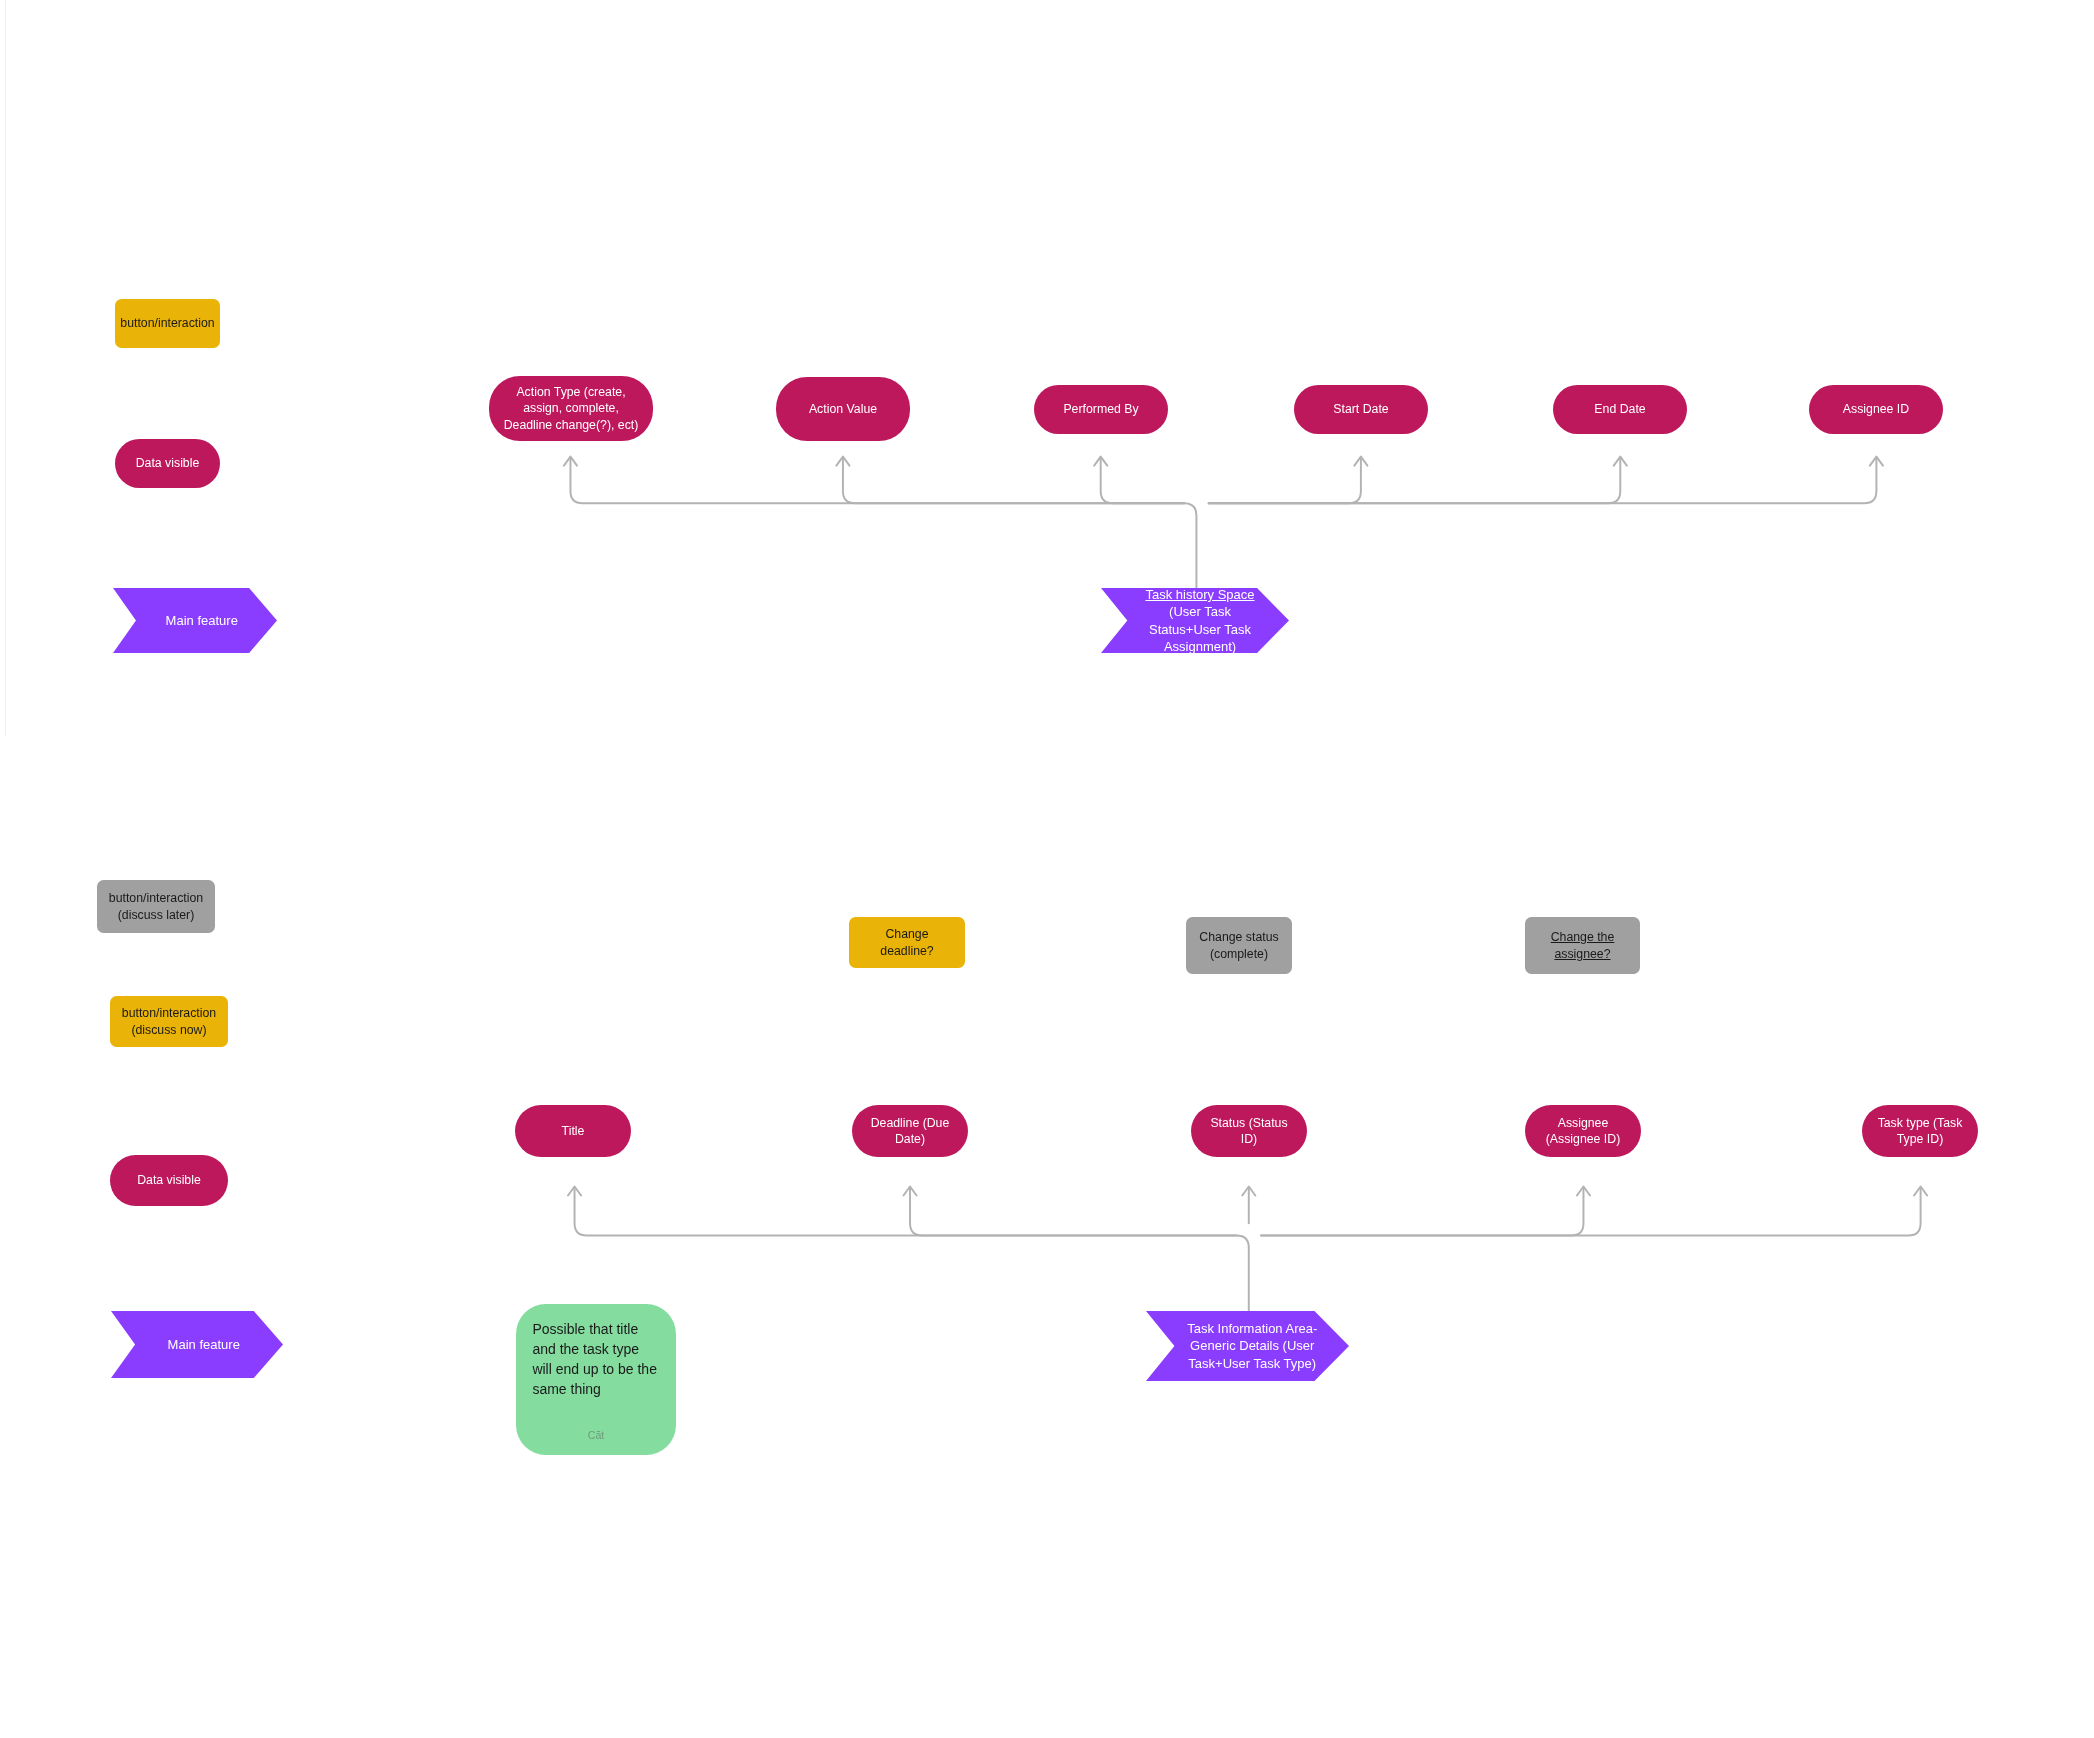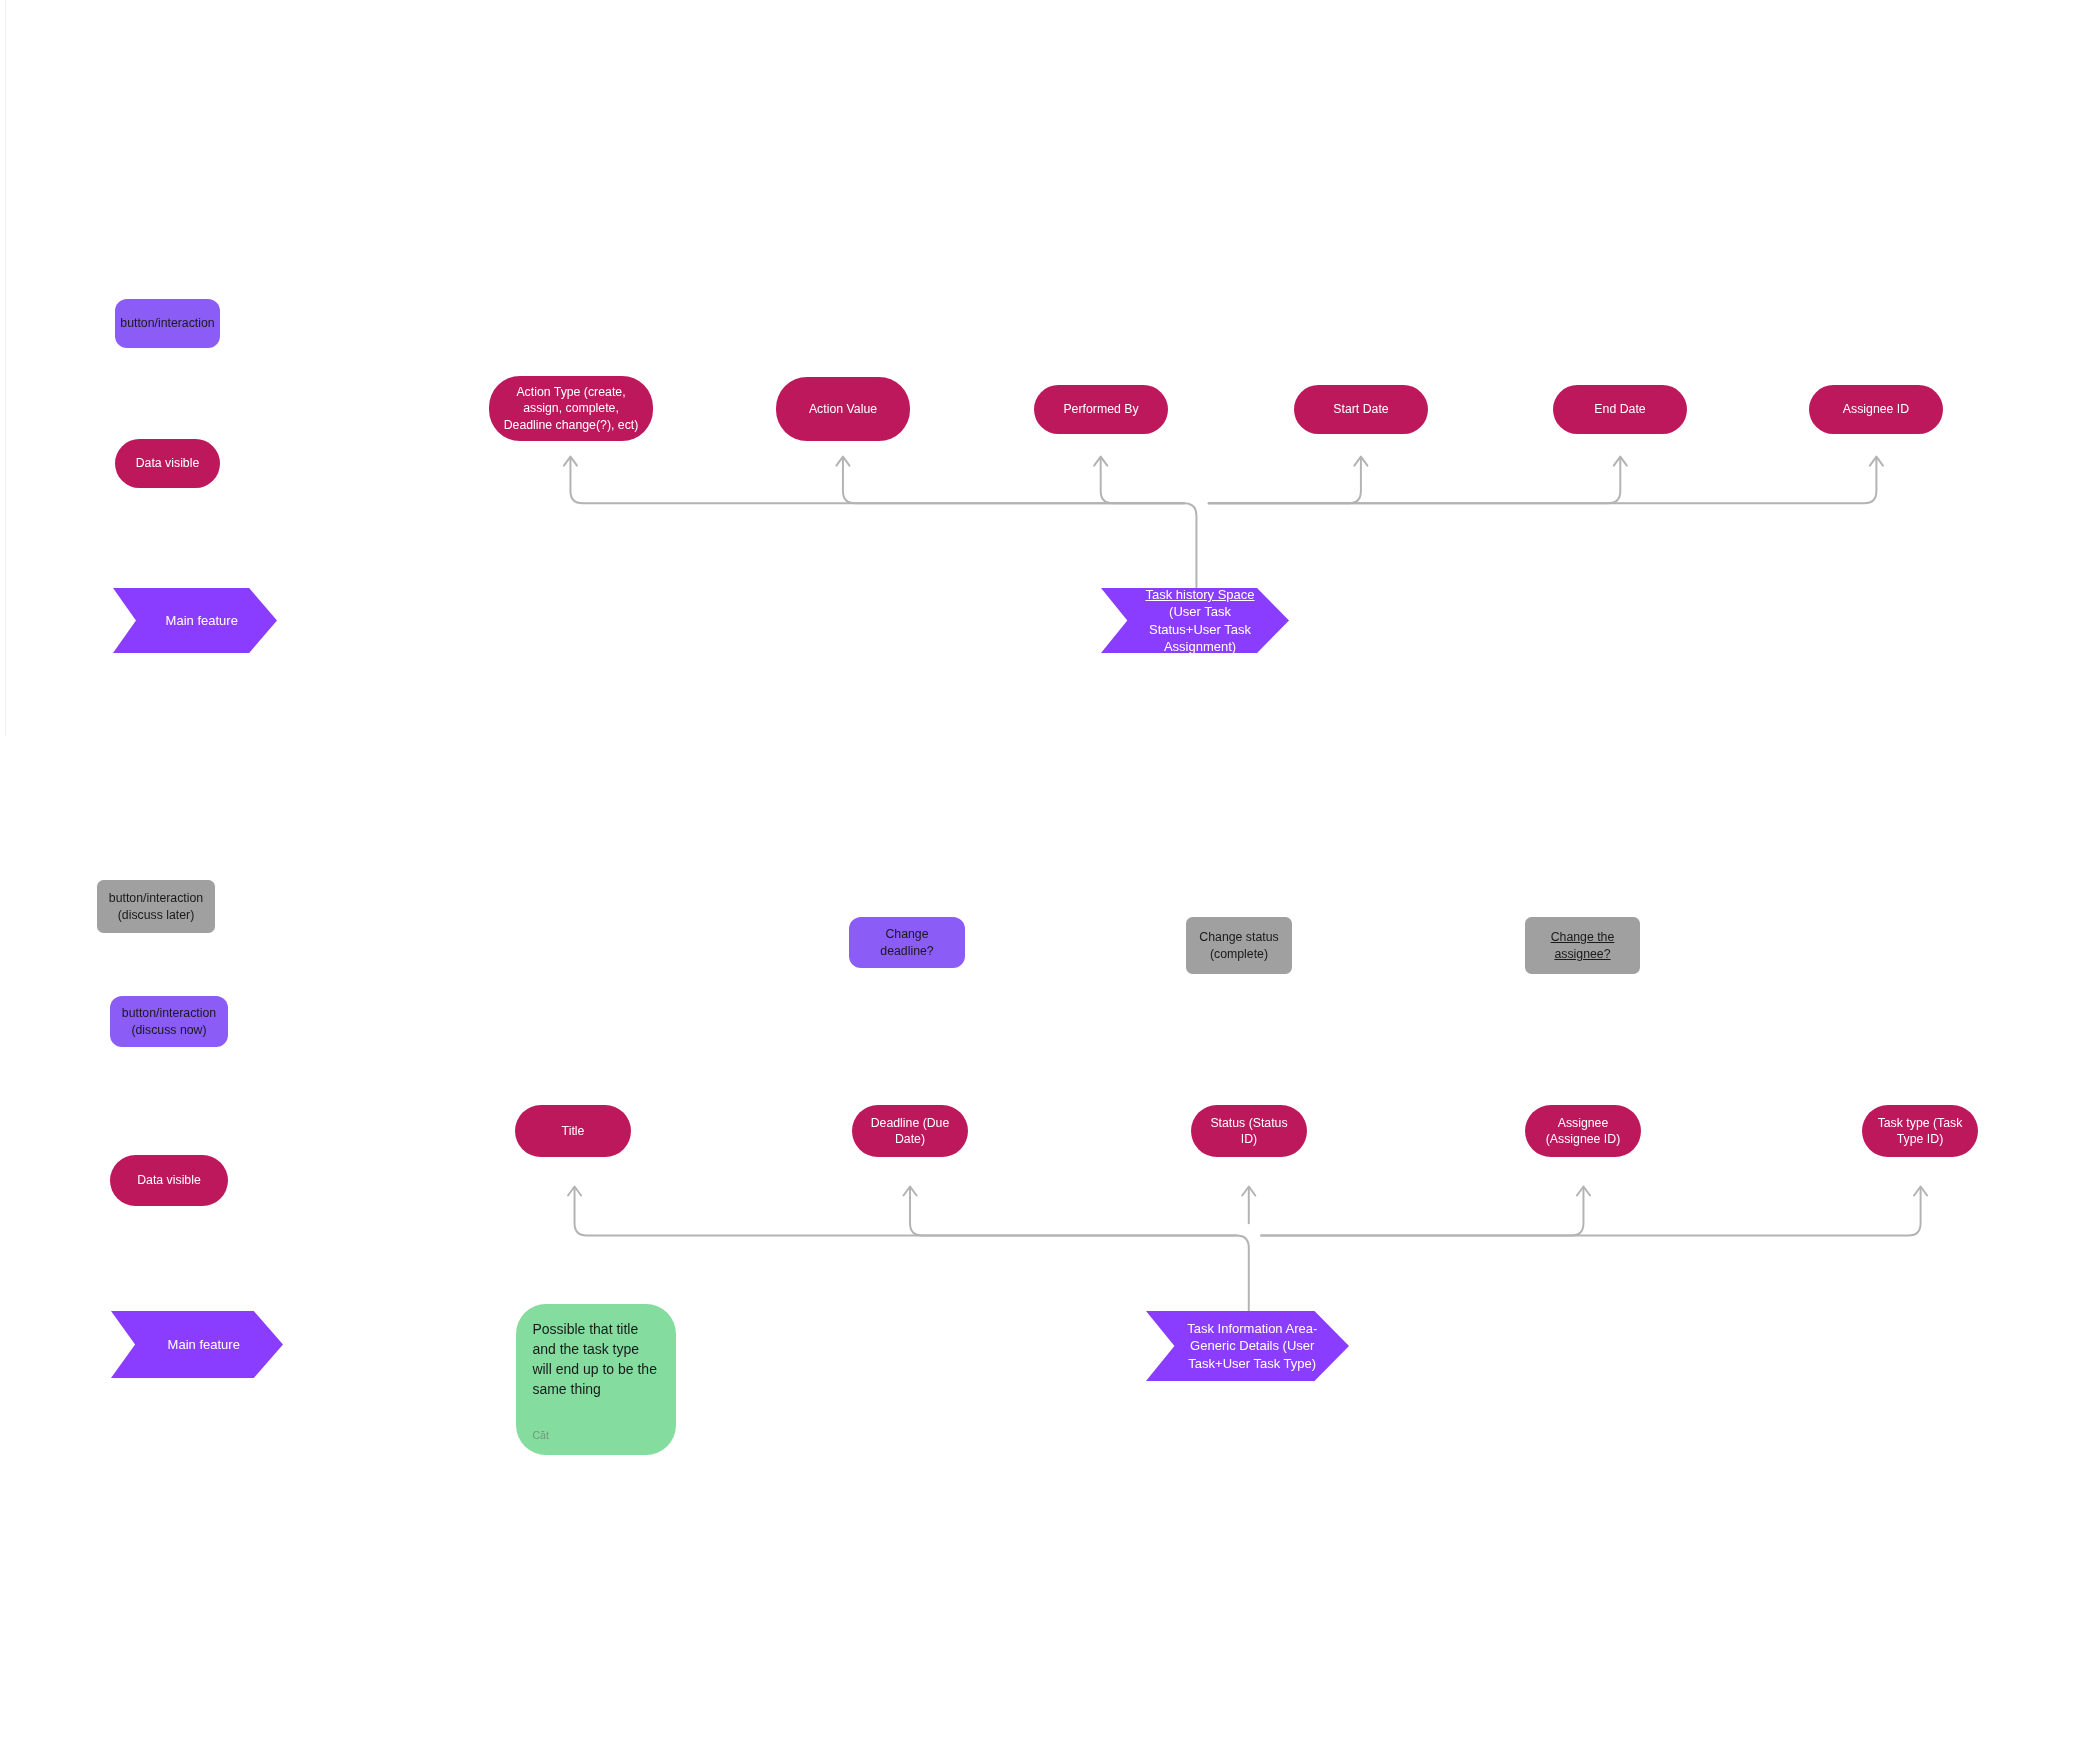--- a/index.html
+++ b/index.html
@@ -69,40 +69,41 @@
     padding: 6.5px 24.5px 6.5px 38px;
     clip-path: polygon(0% 0%, 83% 0%, 100% 50%, 83% 100%, 0% 100%, 14% 50%);
   }
 
   .box {
     border-radius: 6.5px;
     font-size: 12.3px;
     color: #1a1a1a;
     padding: 4.9px 8.2px;
   }
-  .box.yellow { background: #8b5cf6; border-radius: 12px; }
+  .box.yellow { background: #eab308; }
   .box.gray   { background: #a0a0a0; }
 
   .sticky {
     position: absolute;
     background: #84dd9f;
     box-sizing: border-box;
     padding: 16.4px 16.4px 11.5px 16.4px;
     display: flex;
     flex-direction: column;
     justify-content: space-between;
     color: #1a1a1a;
     font-size: 14px;
     line-height: 1.42;
     text-align: left;
   }
   .sticky .sticky-body { display: block; }
   .sticky .sticky-author {
     font-size: 10.6px;
     color: #6f9a7d;
+    text-align: center;
   }
 
   .underline-part { text-decoration: underline; }
 </style>
 </head>
 <body>
 
 <div id="board">
 
   <div class="frame-edge"></div>

